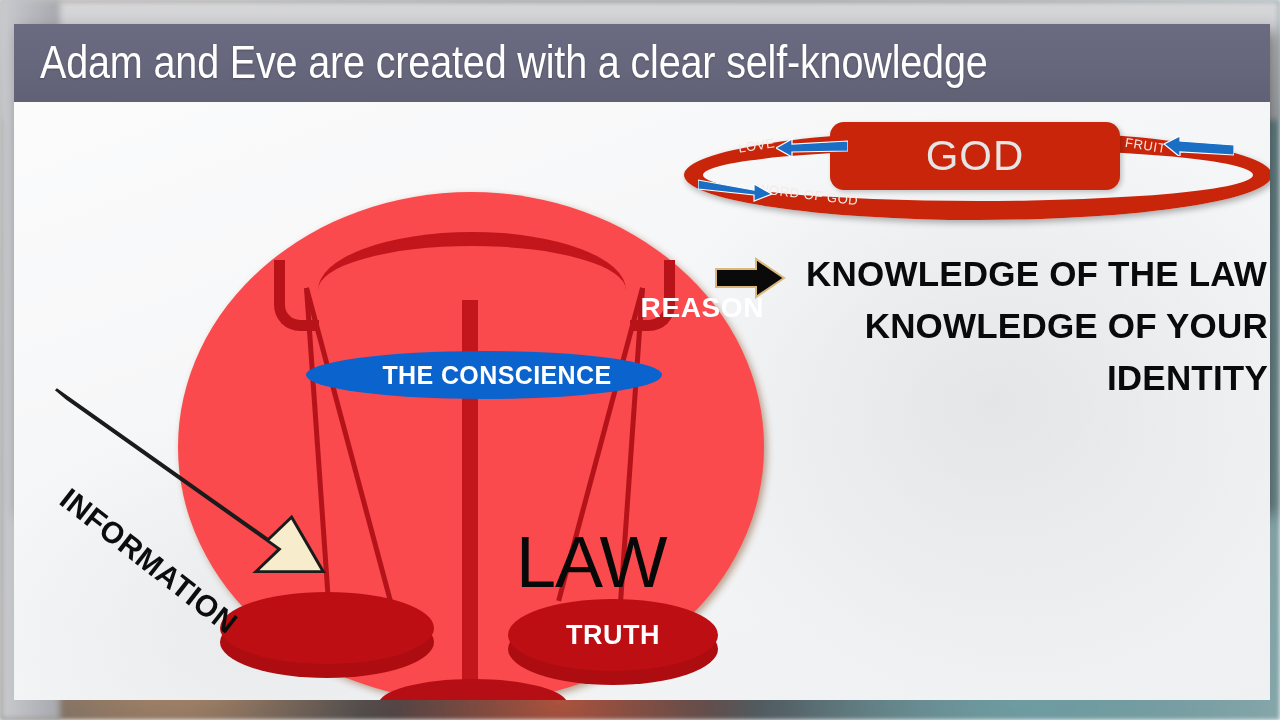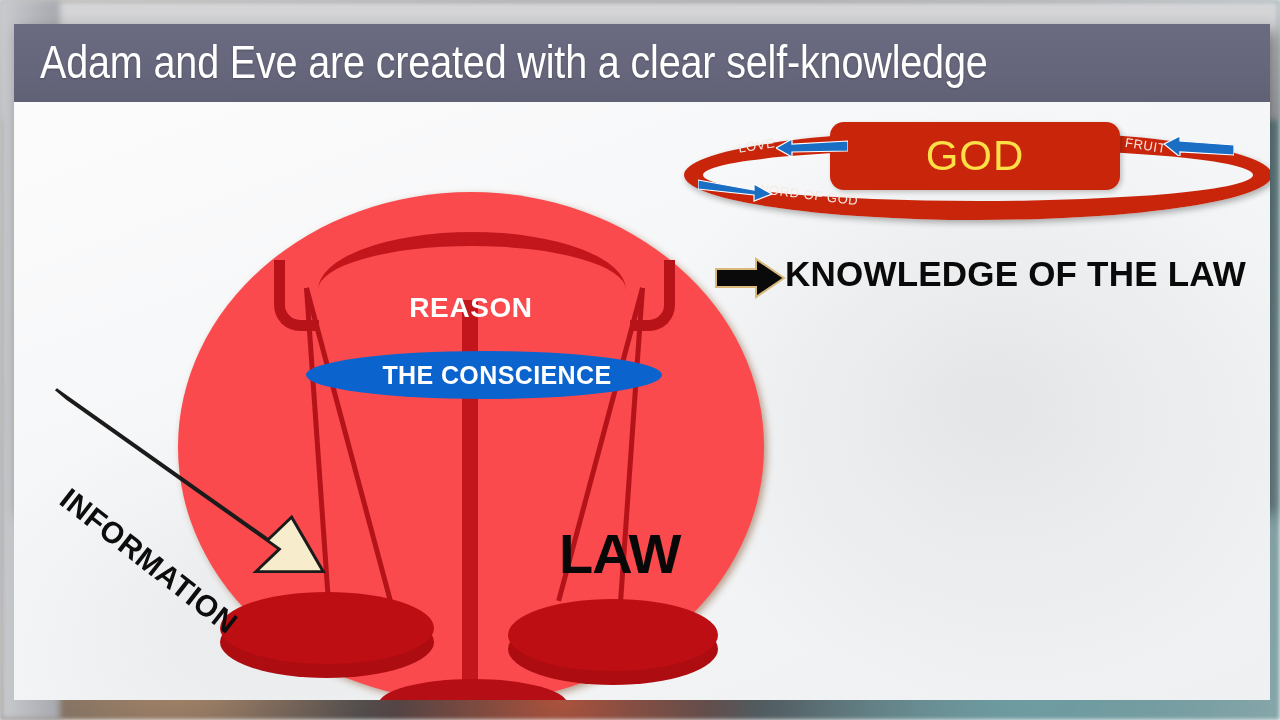--- a/index.html
+++ b/index.html
@@ -186,39 +186,38 @@
     font-weight: bold;
     letter-spacing: 0.4px;
     font-family: "Liberation Sans Narrow", "Liberation Sans", sans-serif;
     white-space: nowrap;
   }
 
   #reason-label {
     position: absolute;
     left: 0; top: 100px;
     width: 586px;
-    text-align: center;
+    text-align: right;
     color: #ffffff;
     font-size: 28px;
     font-weight: bold;
     letter-spacing: 0.6px;
     font-family: "Liberation Sans Narrow", "Liberation Sans", sans-serif;
   }
 
   #law-label {
     position: absolute;
     left: 338px;
     top: 334px;
     color: #080808;
-    font-size: 56px;
-    font-weight: bold;
+    font-size: 72px;
+    font-weight: normal;
     letter-spacing: -1px;
     line-height: 1;
     font-family: "Liberation Sans Narrow", "Liberation Sans", sans-serif;
-    margin-left: 43px;
   }
 
   #truth-label {
     position: absolute;
     left: 330px;
     top: 407px;
     width: 210px;
     height: 72px;
     display: flex;
     align-items: center;
@@ -293,21 +292,21 @@
     width: 290px;
     height: 68px;
     border-radius: 14px;
     background: #c9250a;
     display: flex;
     align-items: center;
     justify-content: center;
     box-shadow: 2px 2px 5px rgba(0,0,0,0.22);
   }
   #god-label {
-    color: #fde047;
+    color: #e5e5e5;
     font-size: 42px;
     font-weight: 400;
     letter-spacing: 1px;
     font-family: "Liberation Sans Narrow", "Liberation Sans", sans-serif;
   }
   .ring-word {
     position: absolute;
     color: #f5e9e4;
     font-size: 13px;
     font-weight: 400;
@@ -341,21 +340,21 @@
     top: 0;
     width: 562px;
     text-align: right;
     color: #0a0a0a;
     font-size: 35px;
     font-weight: bold;
     line-height: 1.48;
     letter-spacing: 0.2px;
     font-family: "Liberation Sans Narrow", "Liberation Sans", sans-serif;
   }
-  #know-line-1 { display: block; padding-right: 24px; }
+  #know-line-1 { display: block; padding-right: 3px; }
   #know-line-2 { display: block; padding-right: 2px; }
 </style>
 </head>
 <body>
 
 <div id="backdrop"></div>
 <div id="backdrop-top"></div>
 <div id="backdrop-left"></div>
 
 <div id="slide">
@@ -391,20 +390,21 @@
       <div id="beam-arc"></div>
       <div id="hook-left" class="hook"></div>
       <div id="hook-right" class="hook"></div>
 
       <div id="reason-label">REASON</div>
 
       <div id="conscience-ellipse"></div>
       <div id="conscience-label">THE CONSCIENCE</div>
 
       <div id="law-label">LAW</div>
+      <div id="truth-label">TRUTH</div>
       <div id="creature-label">AM CREATURE</div>
     </div>
 
     <div id="info-arrow">
       <svg width="300" height="195" viewBox="0 0 300 195">
         <polygon points="0,12 208,172 231,148 262,206 196,206 219,182 11,22" fill="#f7eccb" stroke="#1b1b1b" stroke-width="3" transform="translate(6,-14) scale(1.02,0.94)"></polygon>
       </svg>
       <div id="info-arrow-text">INFORMATION</div>
     </div>
 
@@ -431,17 +431,18 @@
         <polygon points="0,2 56,12 56,6 74,16 56,23 56,17 0,11" fill="#1a6fc4" stroke="#ffffff" stroke-width="1.2"></polygon>
       </svg>
     </div>
 
     <div id="right-block">
       <svg id="black-arrow" width="72" height="44" viewBox="0 0 72 44">
         <polygon points="2,13 42,13 42,3 70,22 42,41 42,31 2,31" fill="#0a0a0a" stroke="#d9b879" stroke-width="2"></polygon>
       </svg>
       <div id="know-lines">
         <span id="know-line-1">KNOWLEDGE OF THE LAW</span>
+        <span id="know-line-2">KNOWLEDGE OF YOUR IDENTITY</span>
       </div>
     </div>
 
   </div>
 </div>
 
 </body></html>

